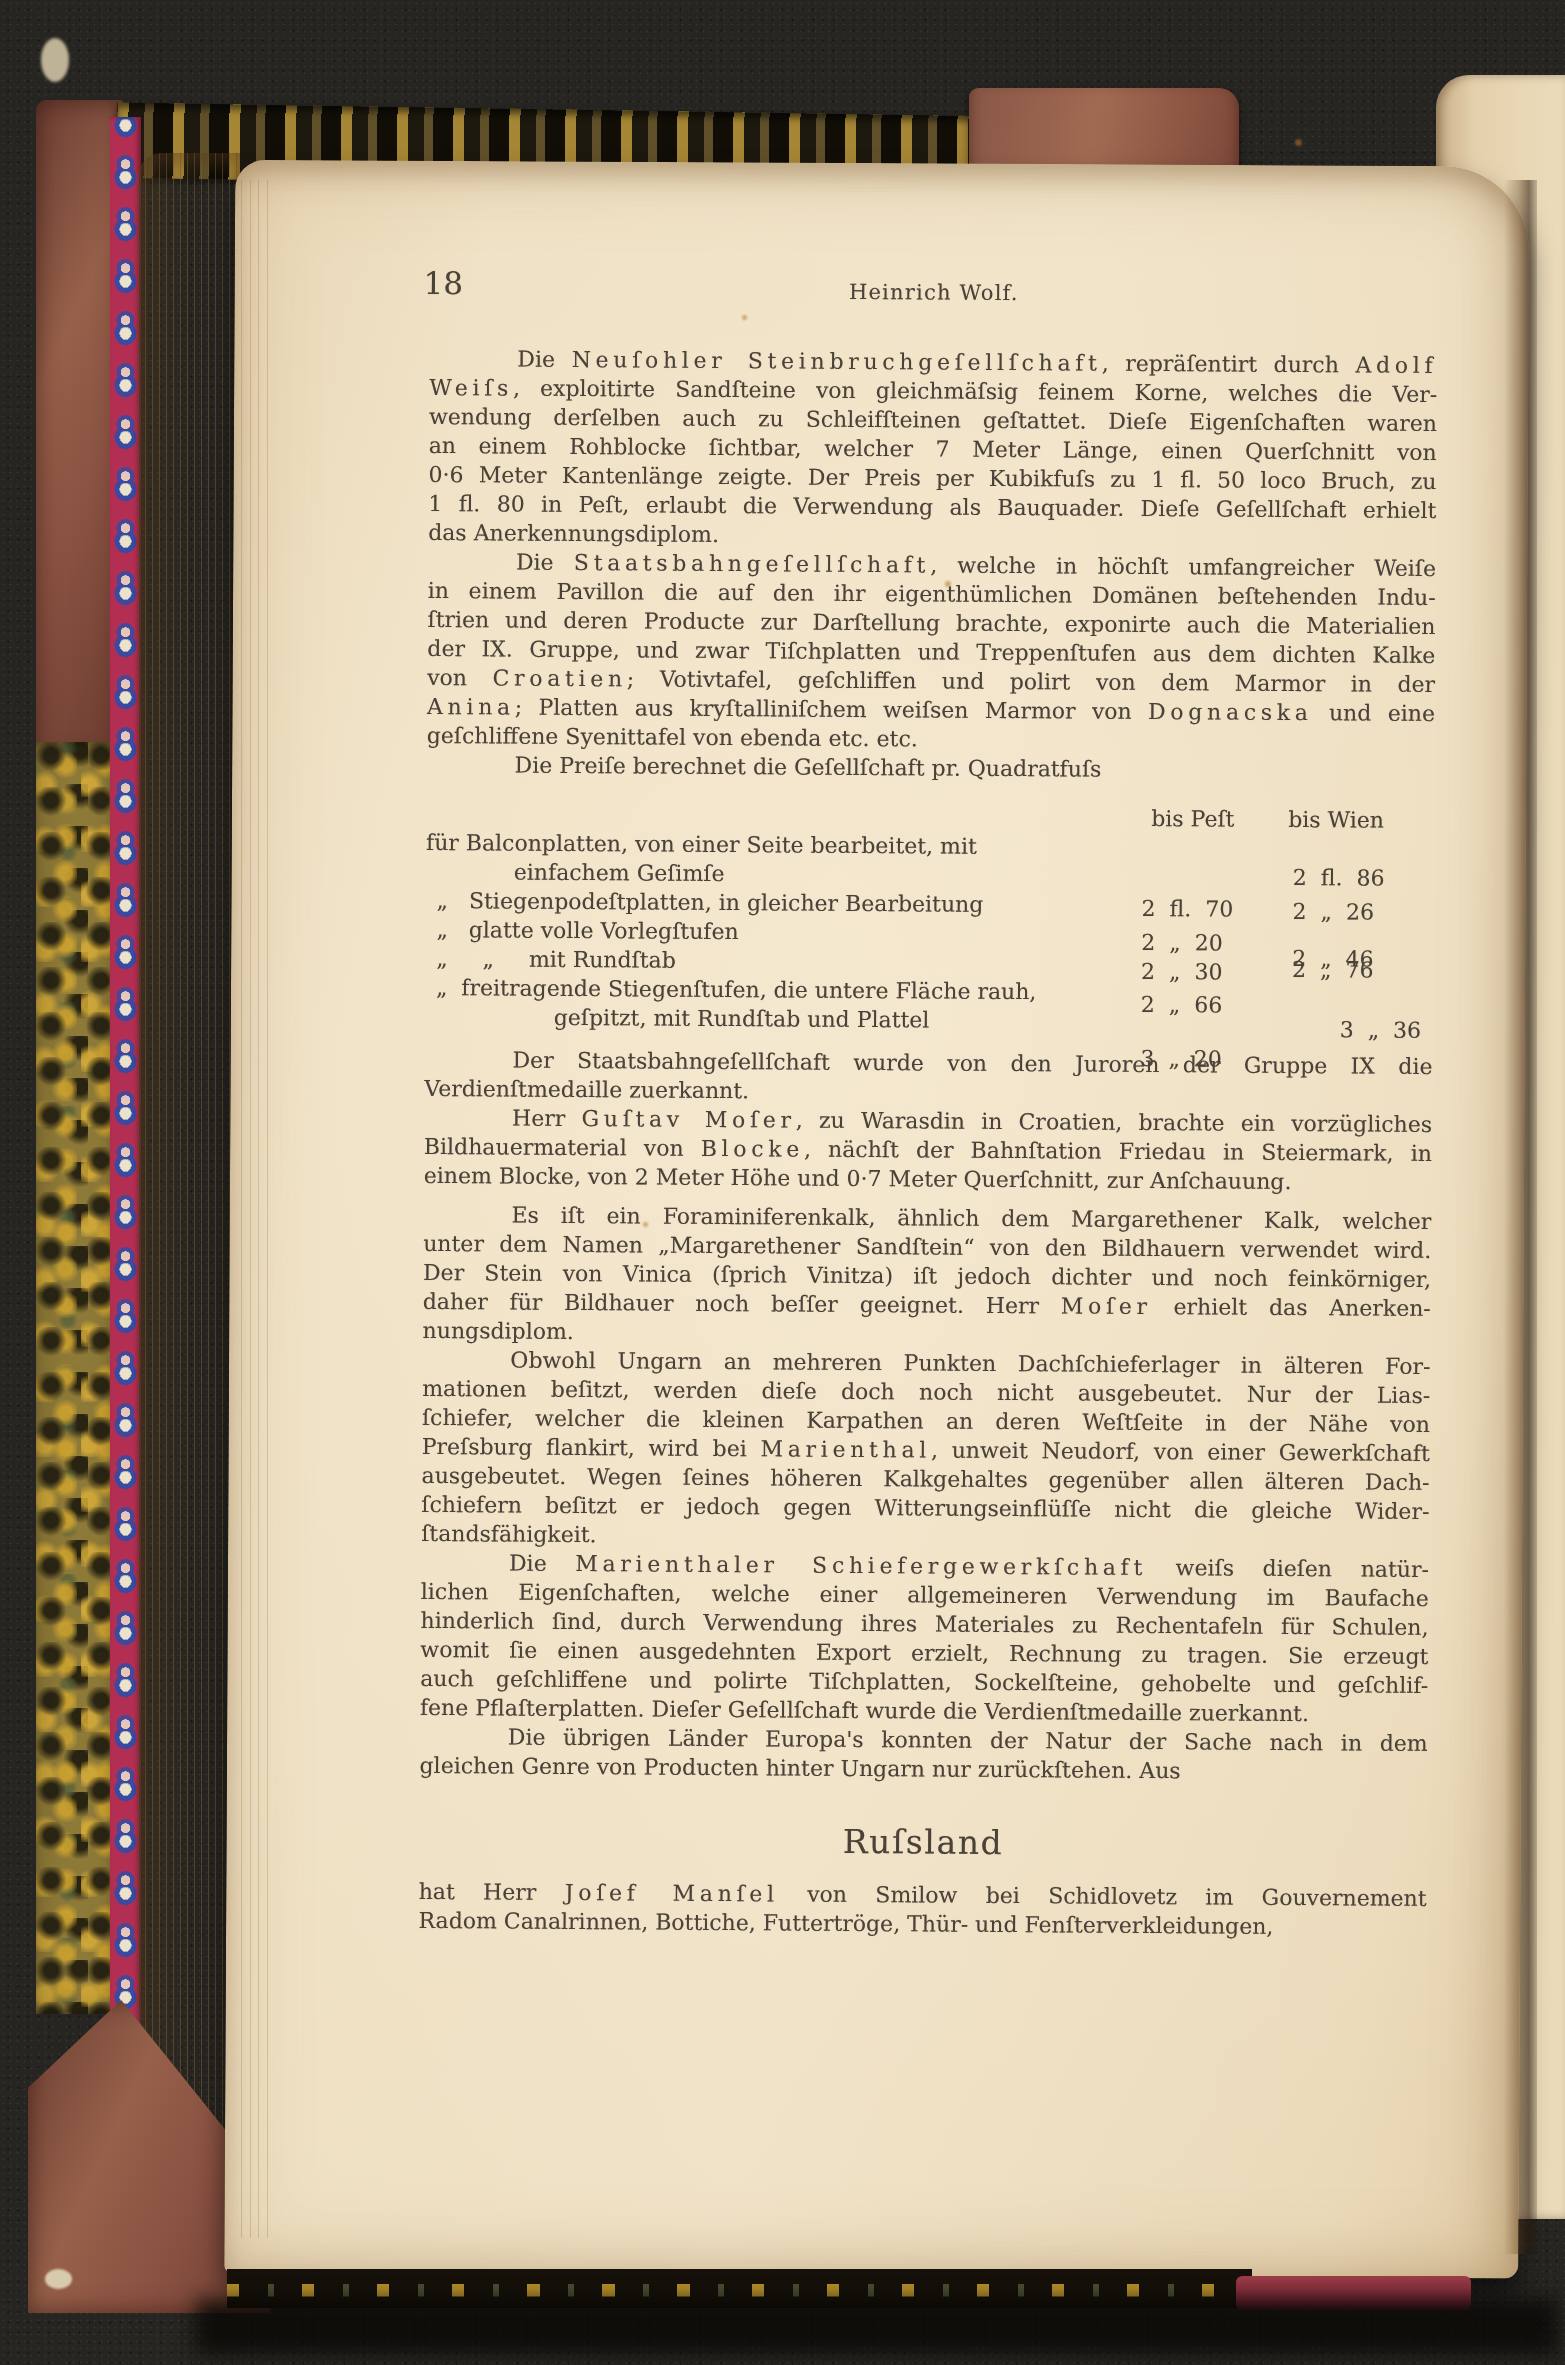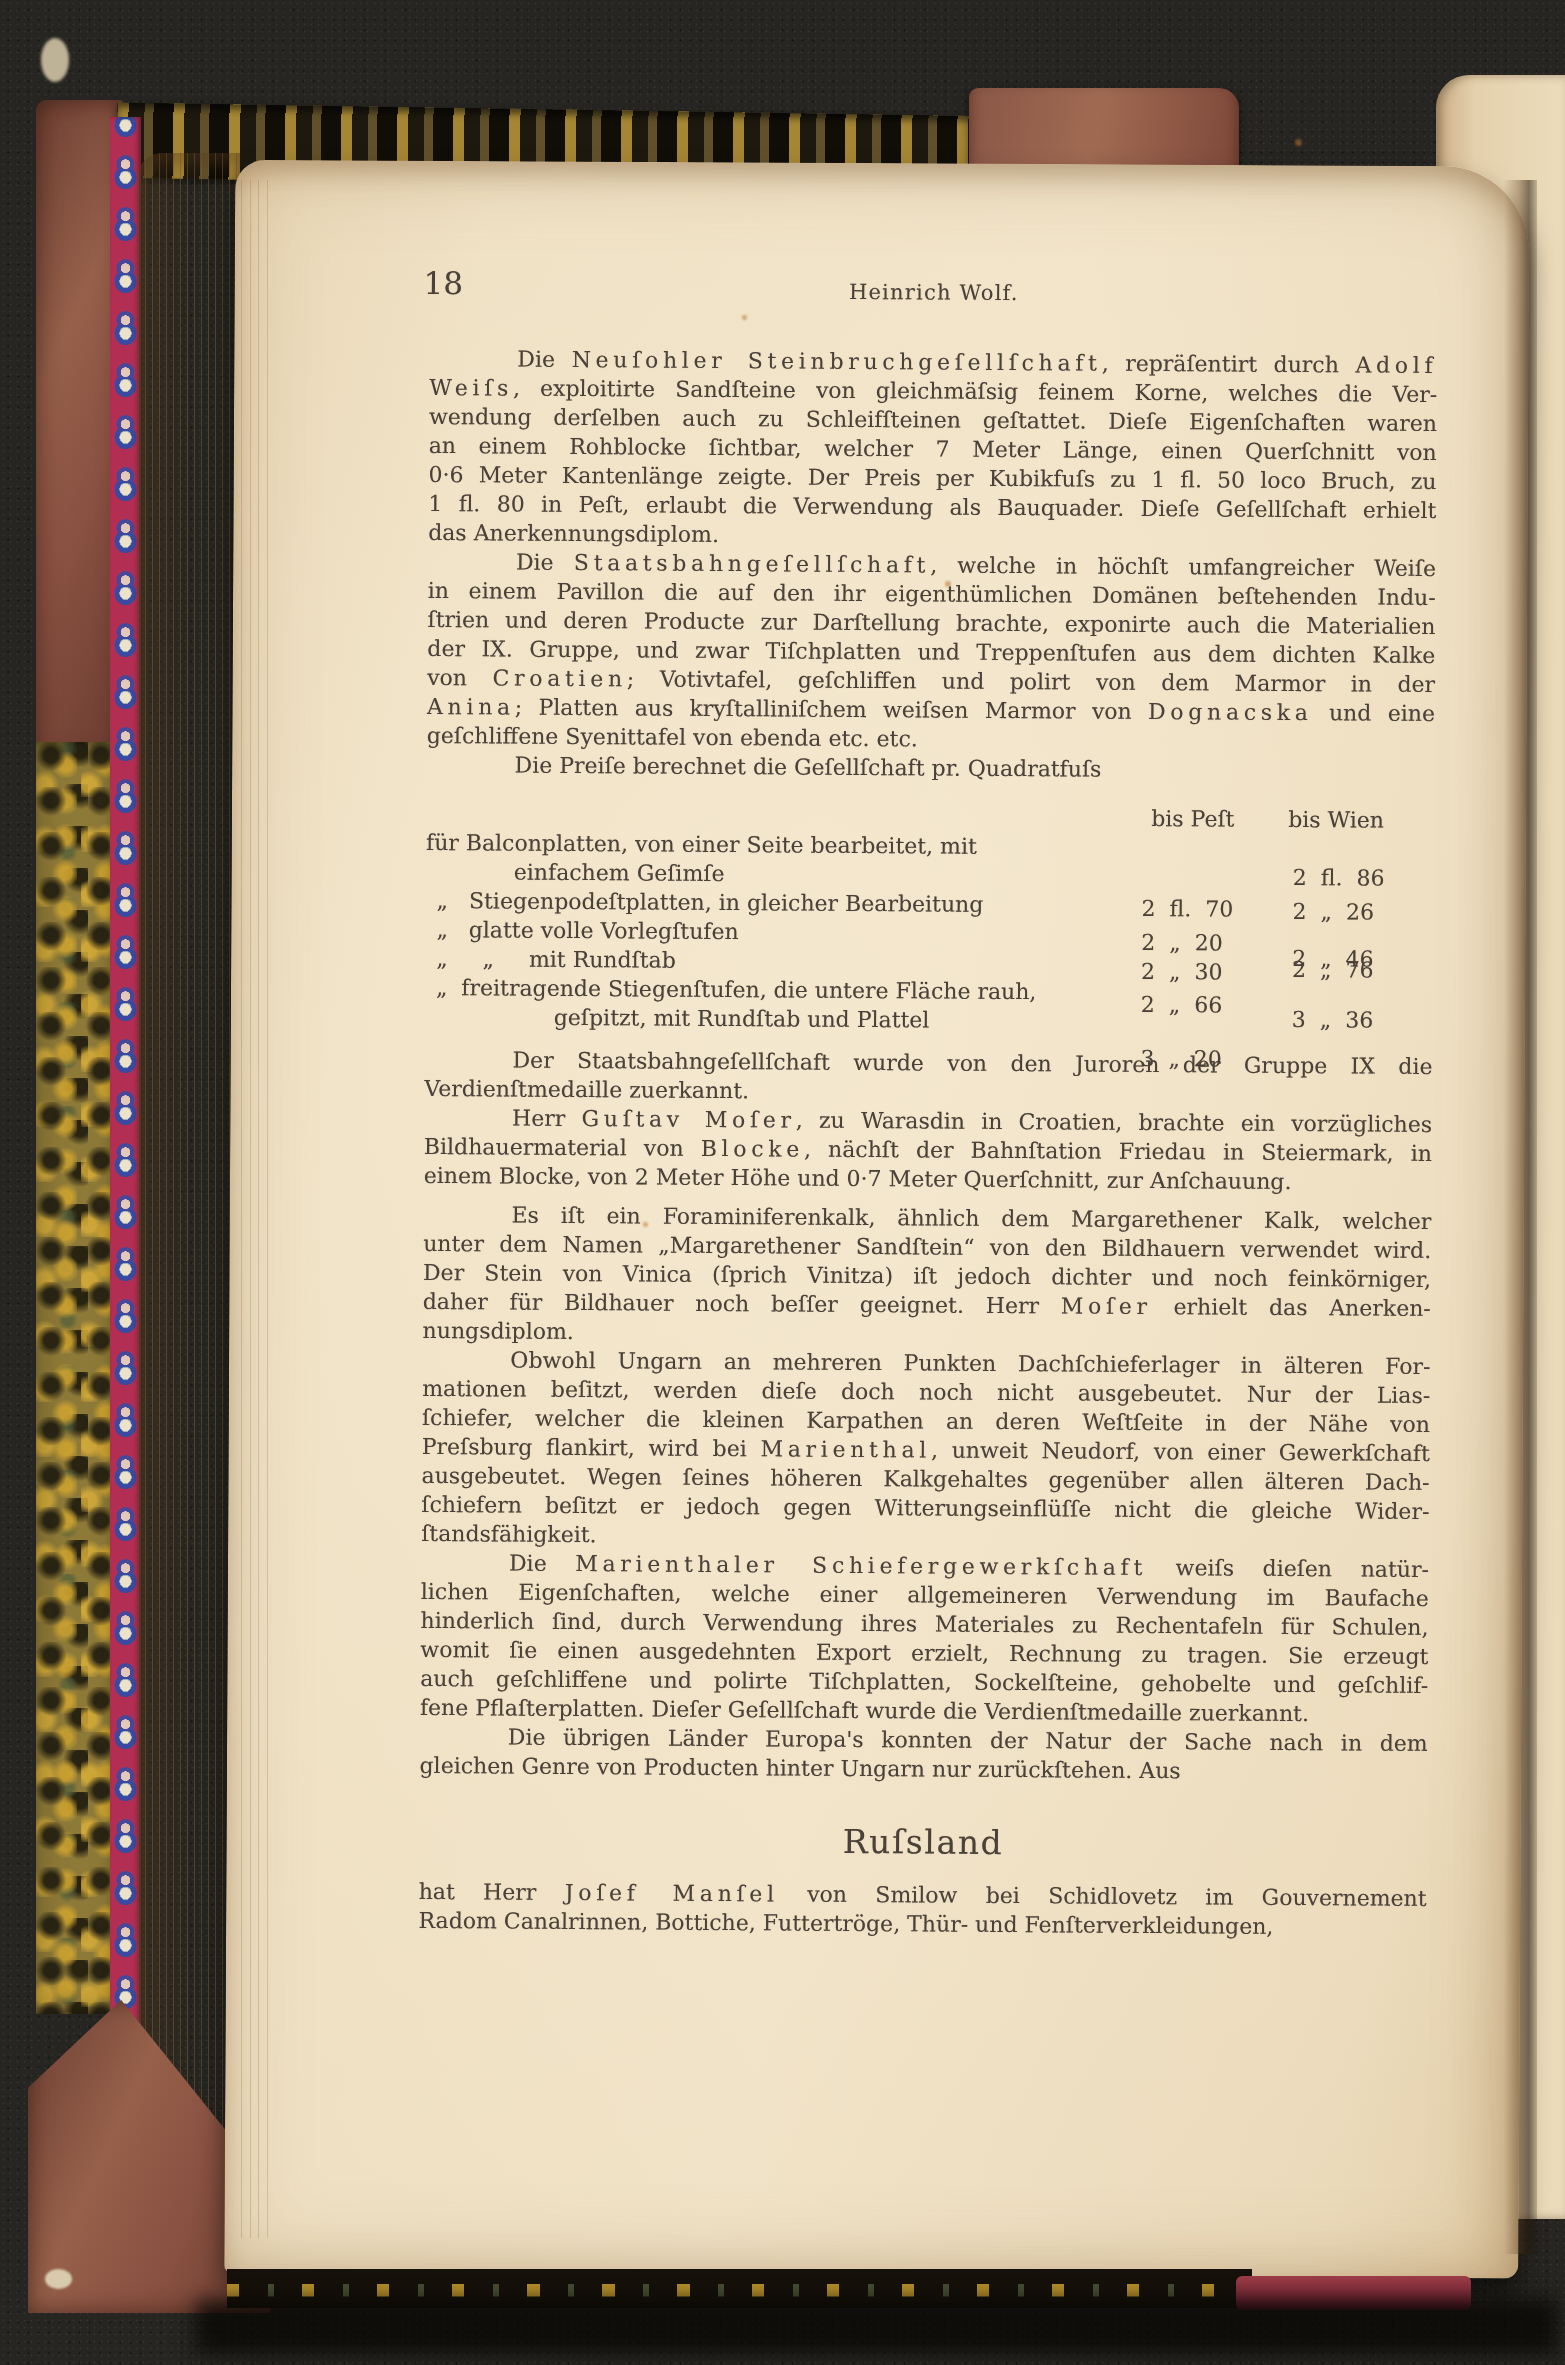--- a/index.html
+++ b/index.html
@@ -174,21 +174,21 @@
           </div>
           <div style="position: relative;">
             <div class="ln" style="padding-left: 11px;">„&nbsp;&nbsp;&nbsp;&nbsp;&nbsp;„&nbsp;&nbsp;&nbsp;&nbsp;&nbsp;mit Rundſtab</div>
             <span class="val val-pest" style="top: 9px;">2 „ 66</span>
             <span class="val val-wien" style="top: 4.7px;">2 „ 76</span>
           </div>
           <div style="position: relative;">
             <div class="ln" style="padding-left: 11px;">„&nbsp;&nbsp;freitragende Stiegenſtufen, die untere Fläche rauh,</div>
             <div class="ln" style="padding-left: 129px;">geſpitzt, mit Rundſtab und Plattel</div>
             <span class="val val-pest" style="top: 34px;">3 „ 20</span>
-            <span class="val val-wien" style="top: 26px;">3 „ 36</span>
+            <span class="val val-wien" style="top: 36px; margin-left: 48px;">3 „ 36</span>
           </div>
         </div>
         <div class="para" style="margin-top: 14px;">
           <div class="ln just" style="padding-left: 88px;">Der Staatsbahngeſellſchaft wurde von den Juroren der Gruppe IX die</div>
           <div class="ln">Verdienſtmedaille zuerkannt.</div>
         </div>
         <div class="para">
           <div class="ln just" style="padding-left: 88px;">Herr <span class="sperr">Guſtav Moſer</span>, zu Warasdin in Croatien, brachte ein vorzügliches</div>
           <div class="ln just">Bildhauermaterial von <span class="sperr">Blocke</span>, nächſt der Bahnſtation Friedau in Steiermark, in</div>
           <div class="ln">einem Blocke, von 2 Meter Höhe und 0·7 Meter Querſchnitt, zur Anſchauung.</div>

